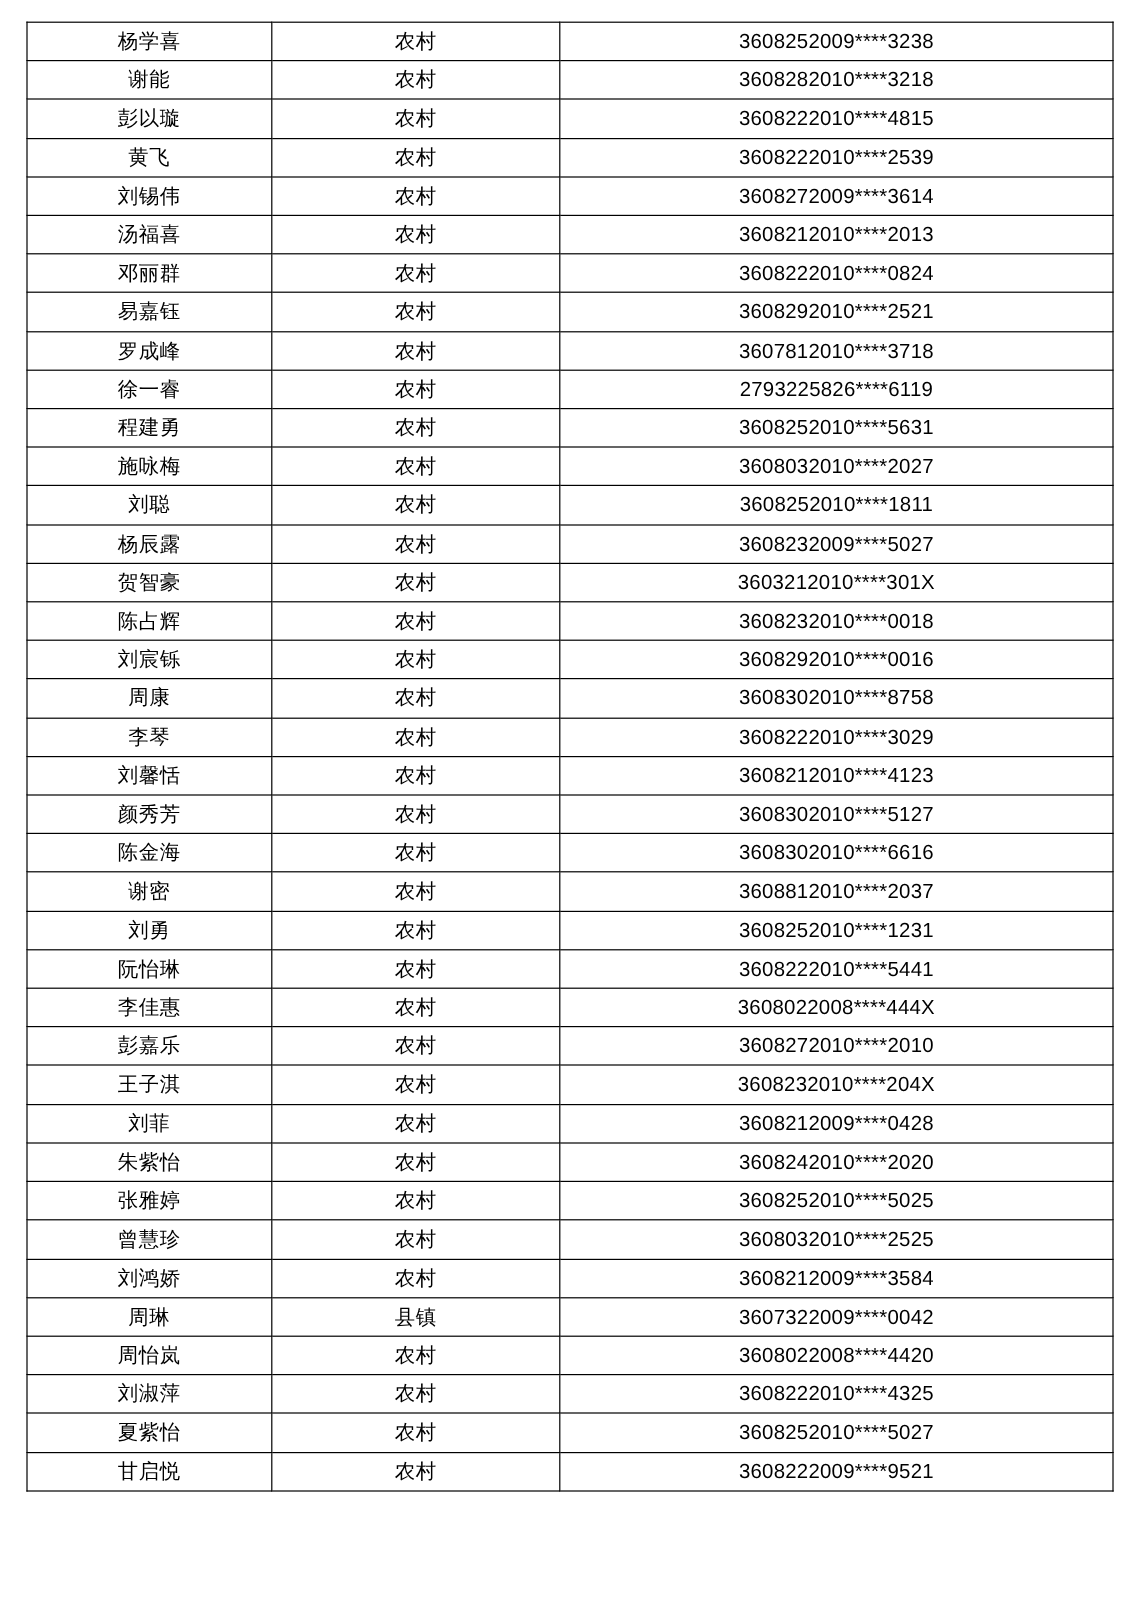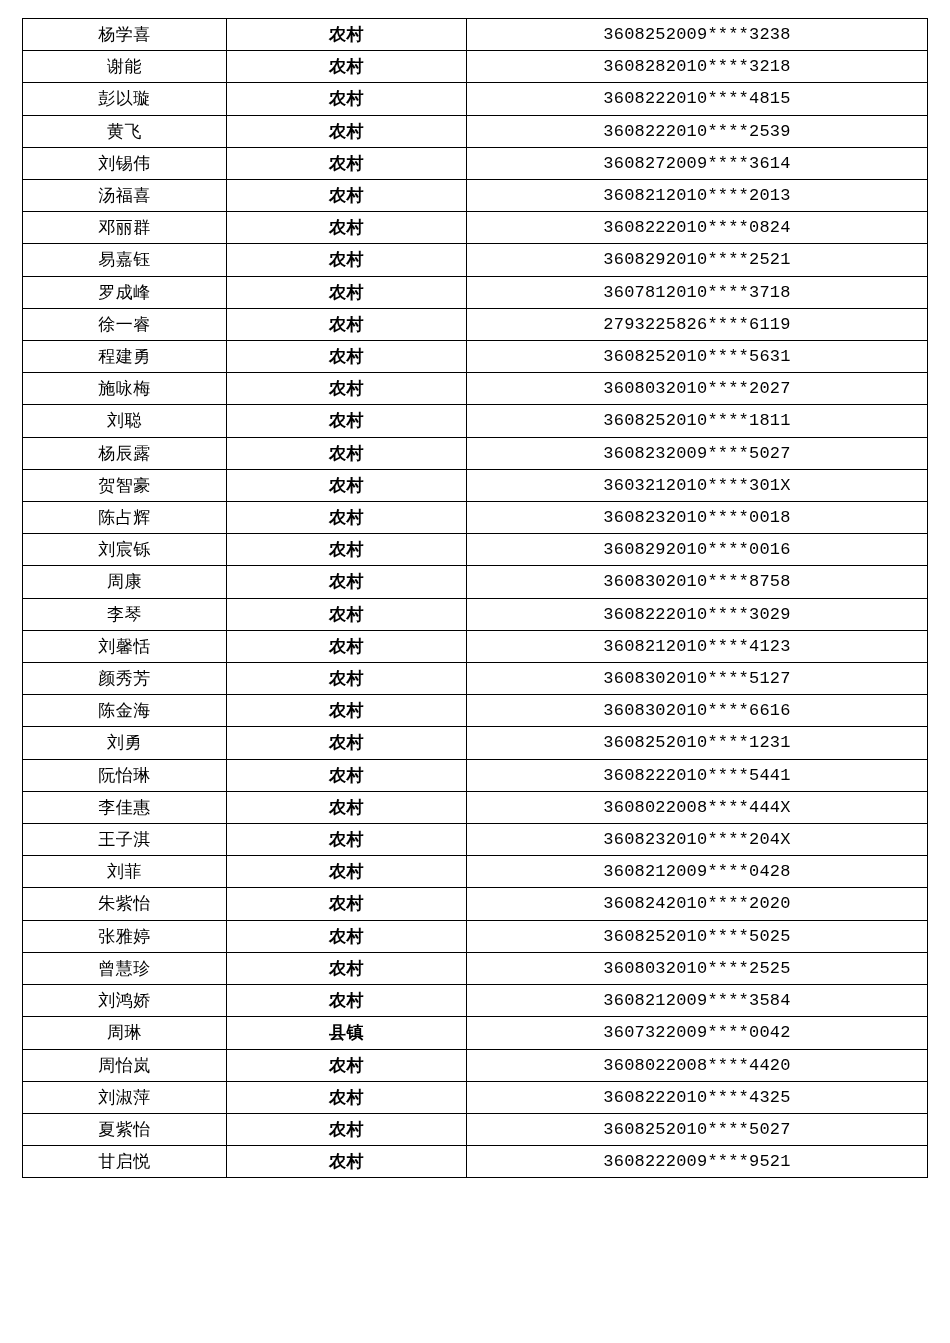--- a/index.html
+++ b/index.html
@@ -36,25 +36,24 @@
     overflow: hidden;
     white-space: nowrap;
   }
   td.col-name {
     width: 22.5%;
     letter-spacing: 0.5px;
   }
   td.col-type {
     width: 26.5%;
     letter-spacing: 0.5px;
-    font-weight: bold;
   }
   td.col-id {
     width: 51%;
-    font-family: Liberation Mono, monospace;
+    font-family: Liberation Sans, sans-serif;
     letter-spacing: 0.2px;
   }
 </style>
 </head>
 <body>
 
 <div class="page">
   <table class="roster">
     <tbody>
         <tr>
@@ -161,33 +160,43 @@
           <td class="col-name">颜秀芳</td>
           <td class="col-type">农村</td>
           <td class="col-id">3608302010****5127</td>
         </tr>
         <tr>
           <td class="col-name">陈金海</td>
           <td class="col-type">农村</td>
           <td class="col-id">3608302010****6616</td>
         </tr>
         <tr>
+          <td class="col-name">谢密</td>
+          <td class="col-type">农村</td>
+          <td class="col-id">3608812010****2037</td>
+        </tr>
+        <tr>
           <td class="col-name">刘勇</td>
           <td class="col-type">农村</td>
           <td class="col-id">3608252010****1231</td>
         </tr>
         <tr>
           <td class="col-name">阮怡琳</td>
           <td class="col-type">农村</td>
           <td class="col-id">3608222010****5441</td>
         </tr>
         <tr>
           <td class="col-name">李佳惠</td>
           <td class="col-type">农村</td>
           <td class="col-id">3608022008****444X</td>
+        </tr>
+        <tr>
+          <td class="col-name">彭嘉乐</td>
+          <td class="col-type">农村</td>
+          <td class="col-id">3608272010****2010</td>
         </tr>
         <tr>
           <td class="col-name">王子淇</td>
           <td class="col-type">农村</td>
           <td class="col-id">3608232010****204X</td>
         </tr>
         <tr>
           <td class="col-name">刘菲</td>
           <td class="col-type">农村</td>
           <td class="col-id">3608212009****0428</td>

